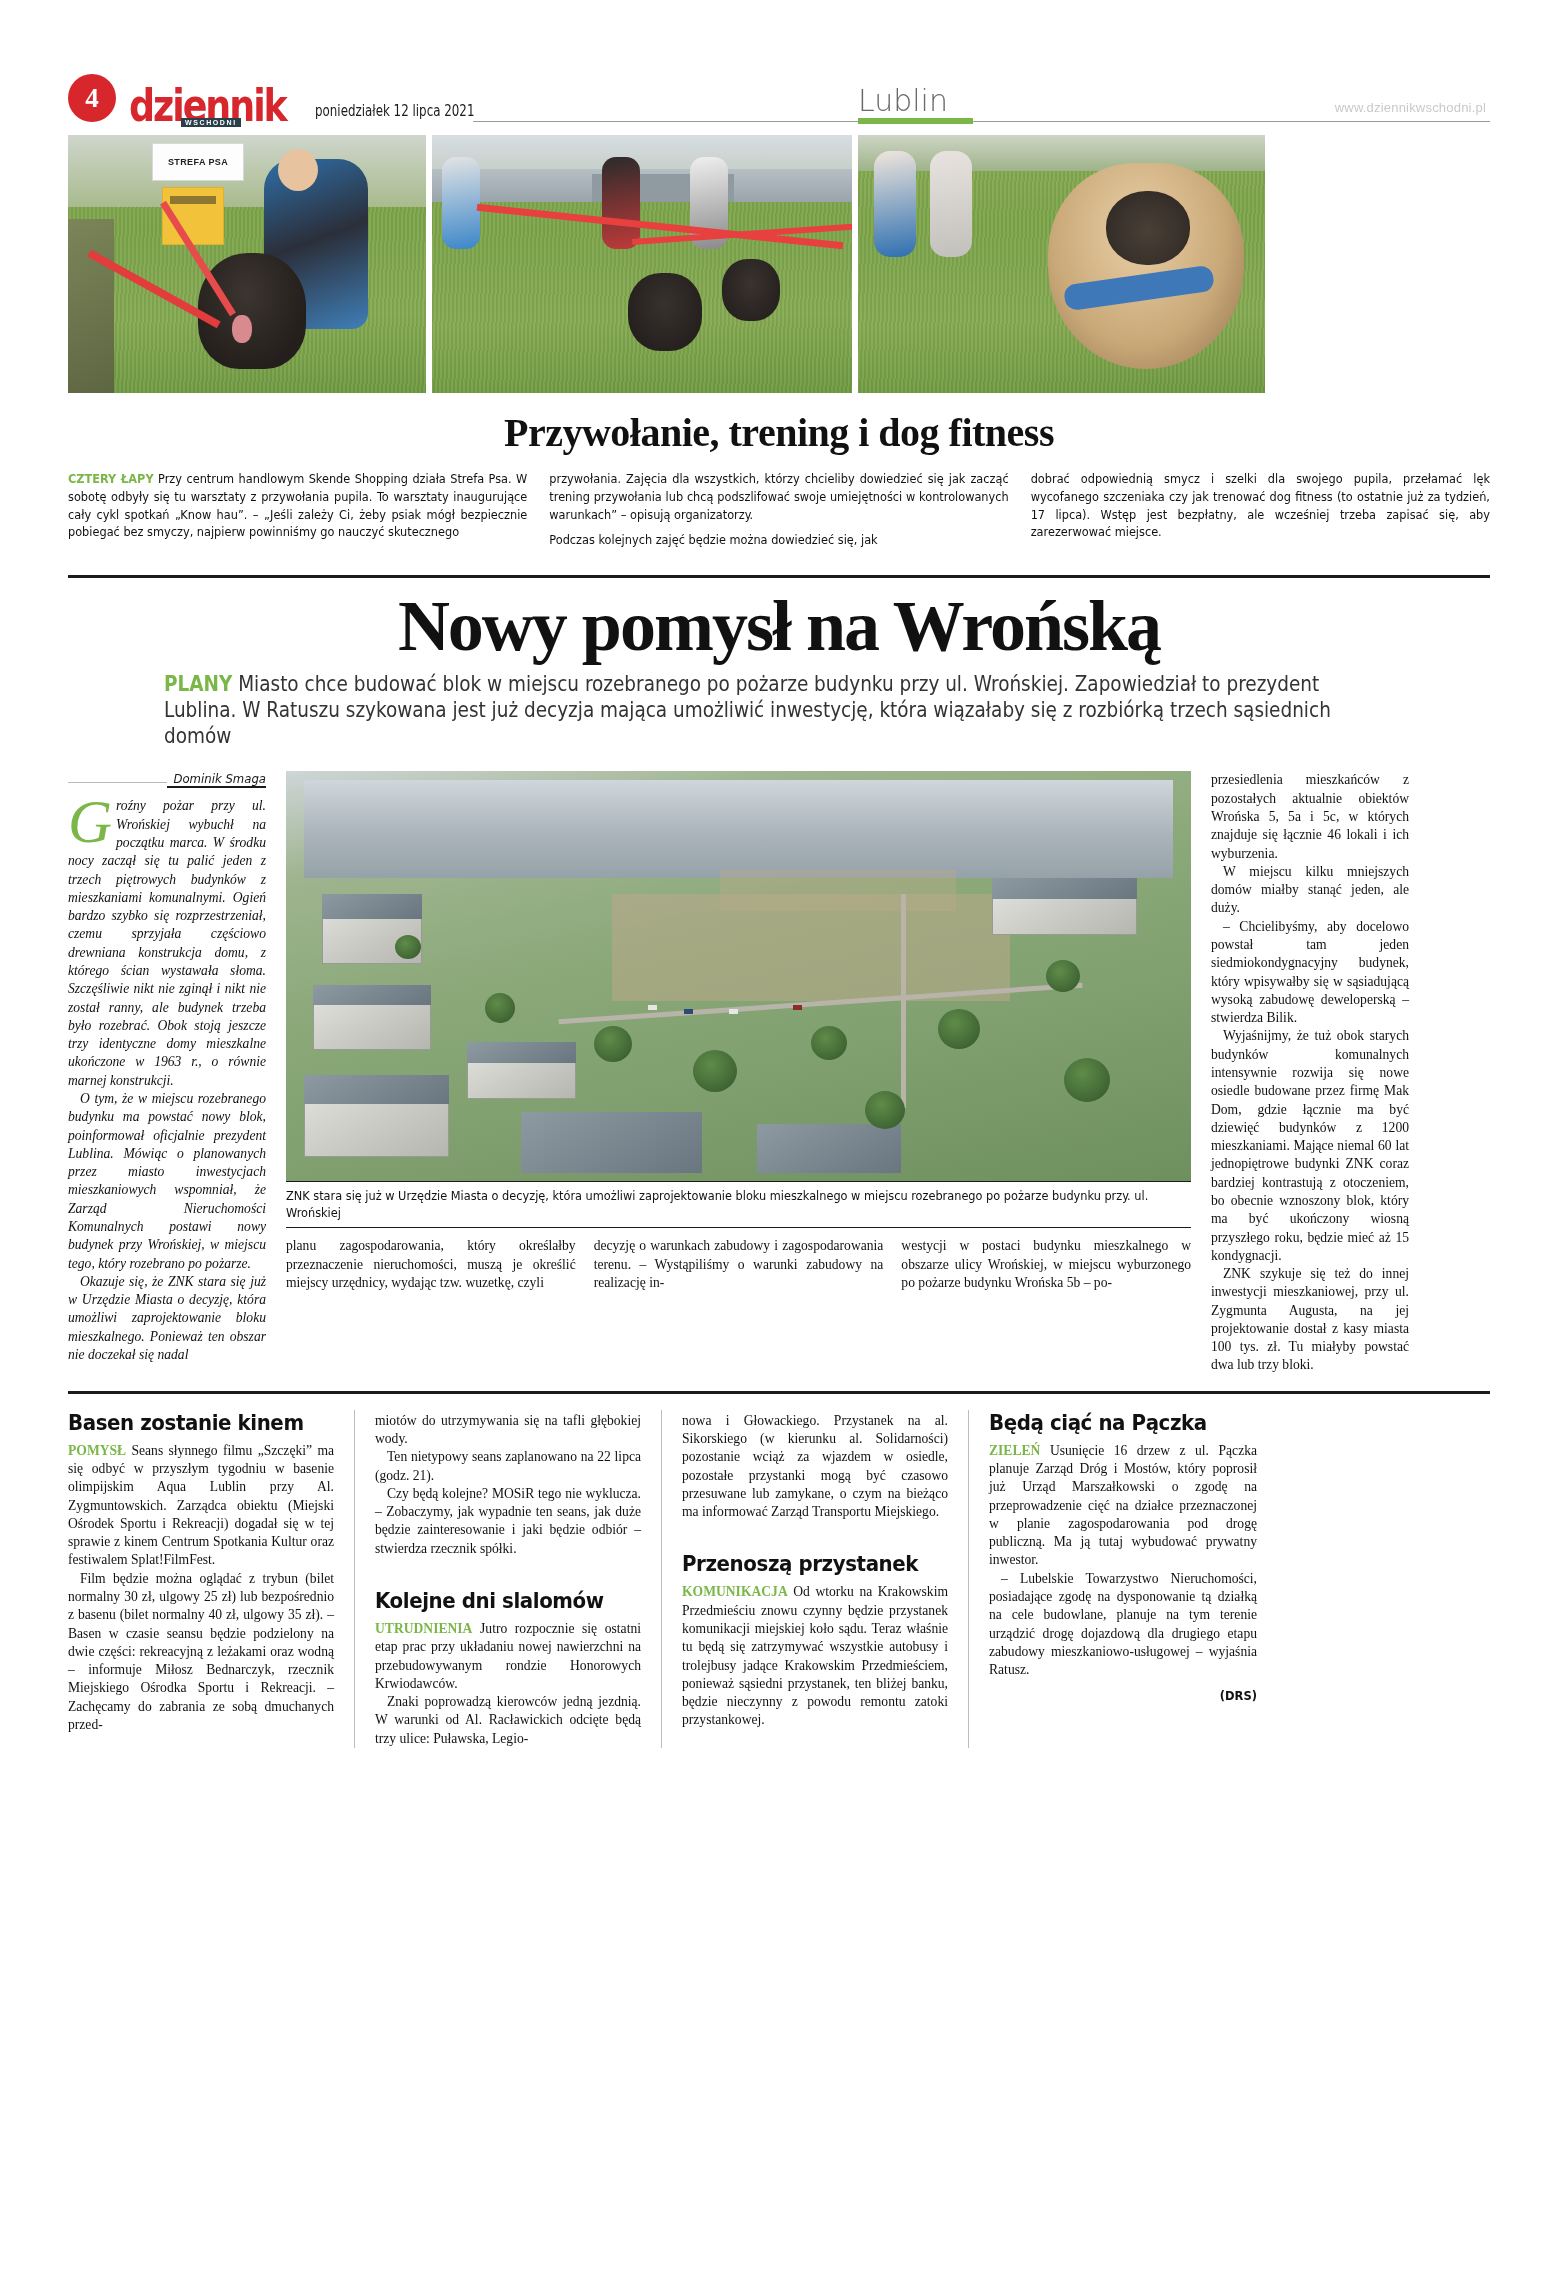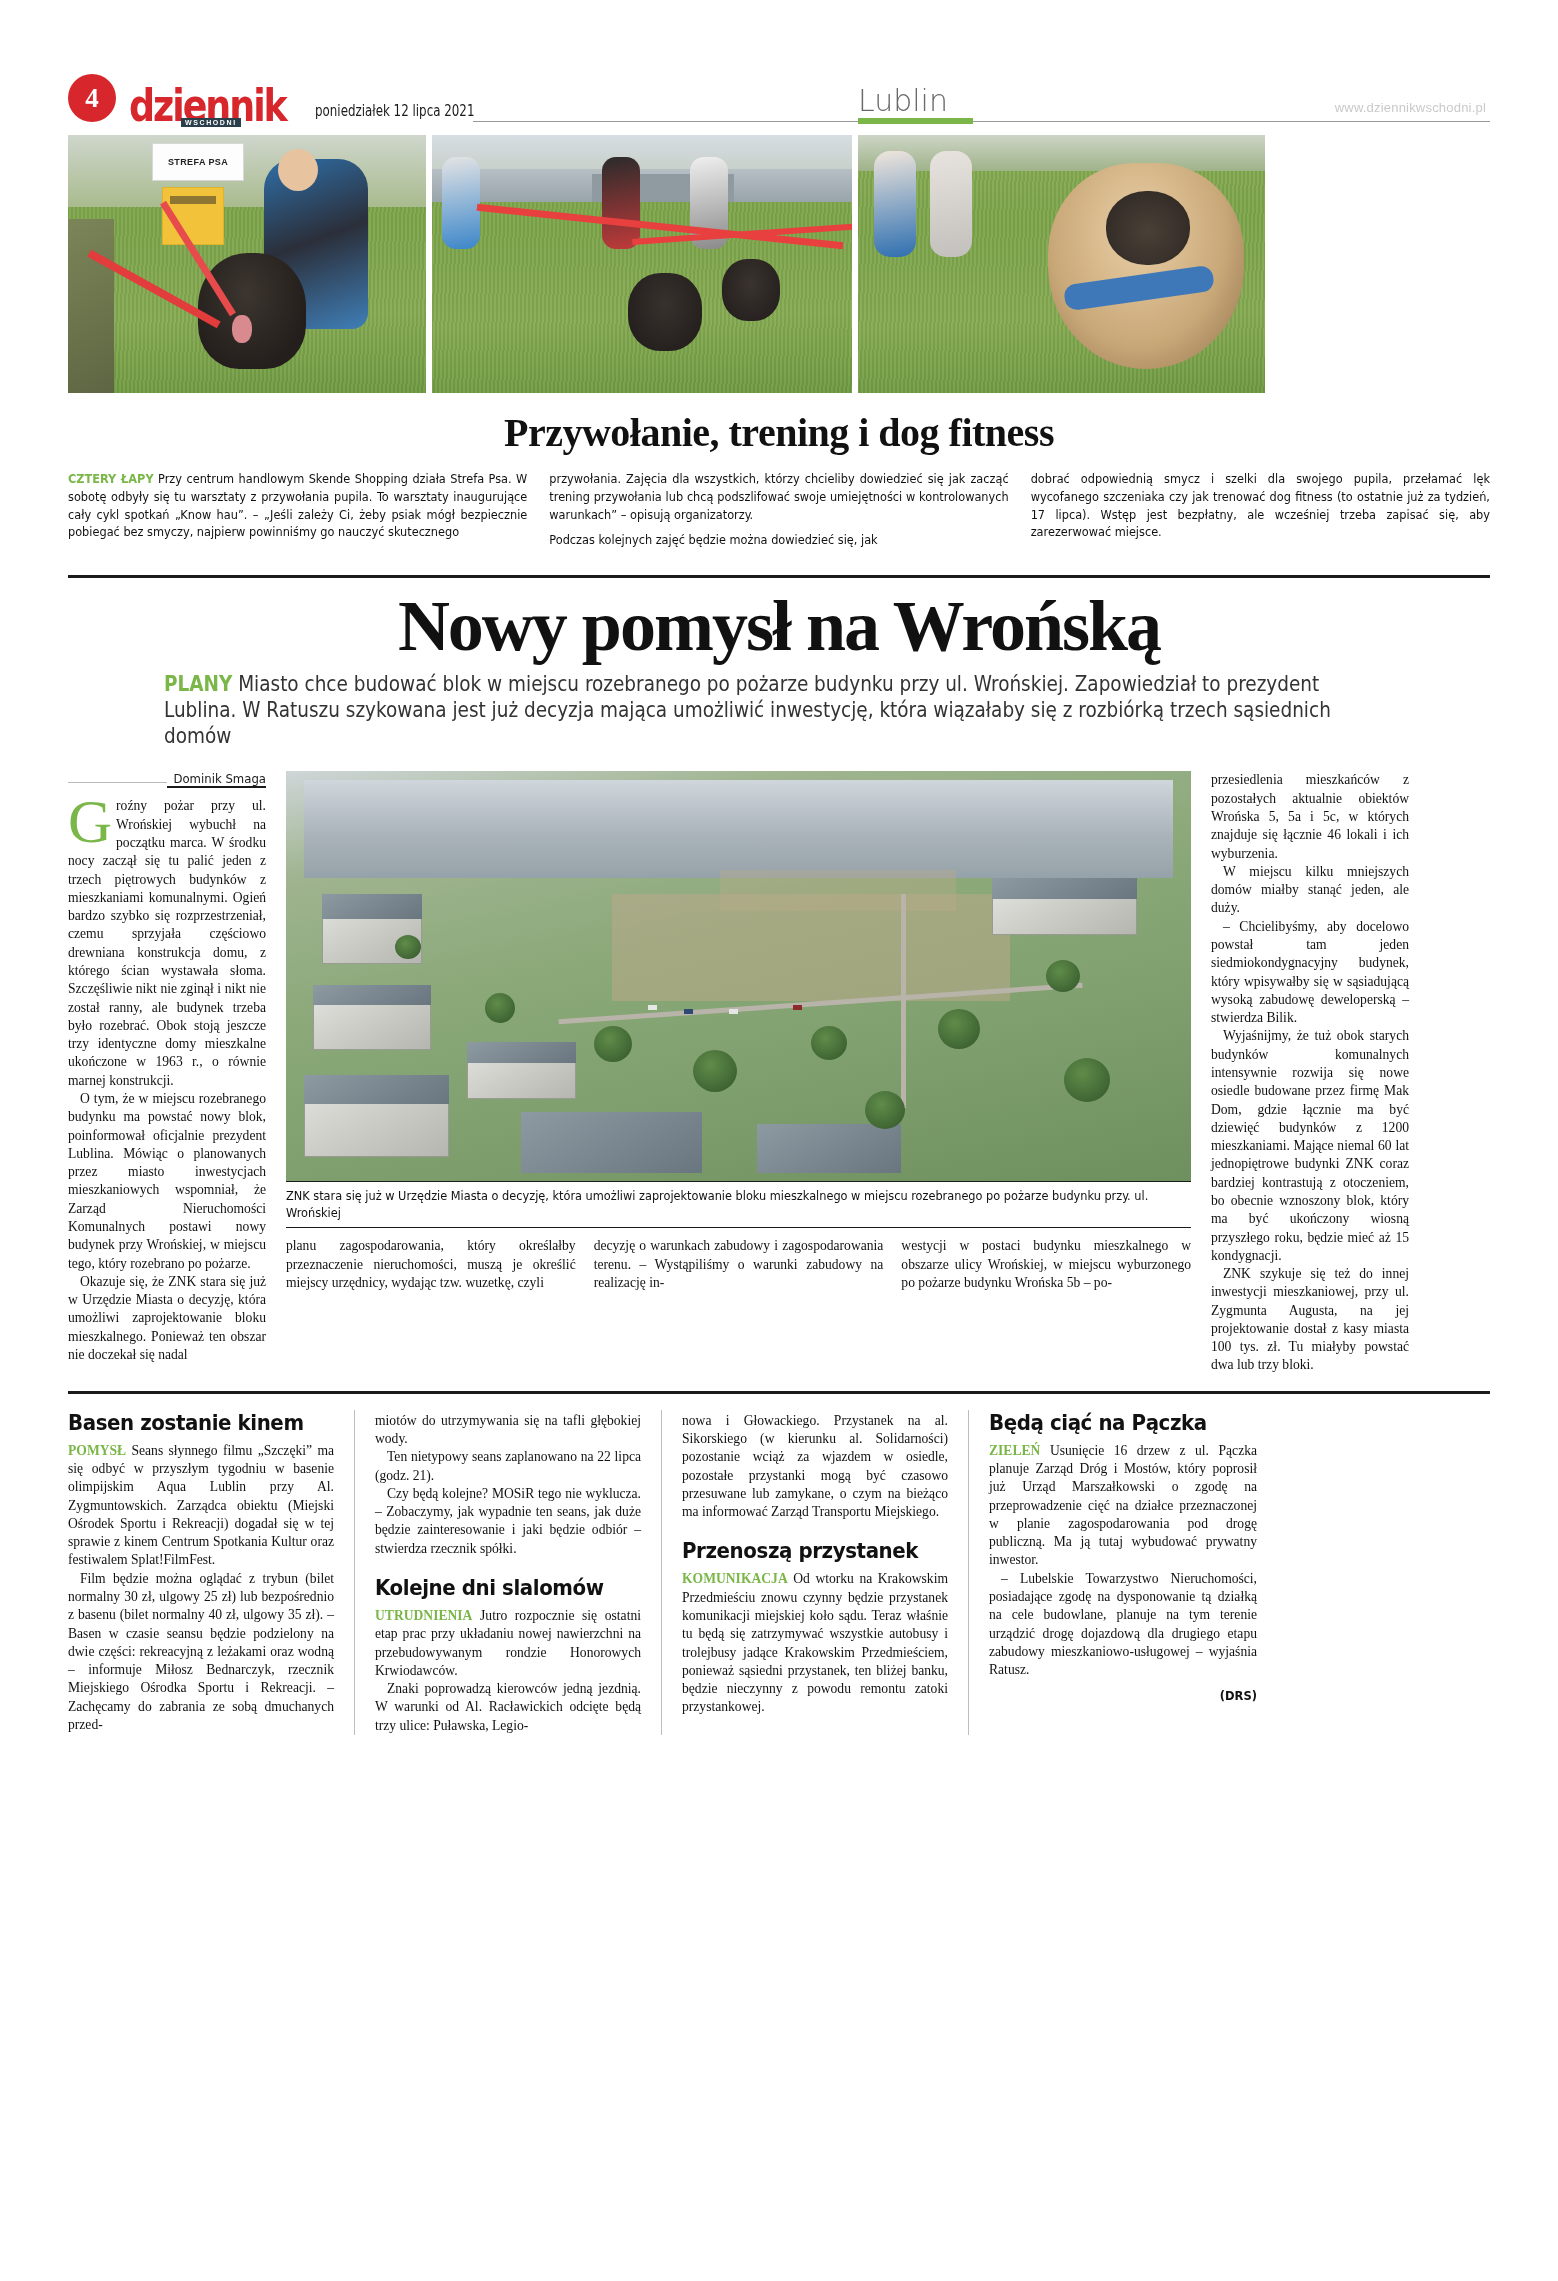--- a/index.html
+++ b/index.html
@@ -139,21 +139,21 @@
     margin-top:12px; letter-spacing:-2px;
   }
   .main-lead {
     font-family:"DejaVu Sans", sans-serif; font-size:20.5px; line-height:1.26;
     text-align:left; color:#333; margin:10px 96px 0 96px; font-stretch:condensed;
   }
   .main-lead .kicker-green { color:#7ab648; font-weight:bold; }
 
   
   .main-grid { display:flex; gap:20px; margin-top:22px; }
-  .mc-left { width:198px; }
+  .mc-left { width:198px;font-style:italic; }
   .mc-center { width:905px; }
   .mc-right { width:198px; }
   .byline-wrap { position:relative; height:20px; }
   .byline-rule { position:absolute; left:0; right:0; top:11px; height:1px; background:#b9b9b9; }
   .byline {
     position:absolute; right:0; top:0; font-size:13px; color:#1a1a1a;
     font-family:"DejaVu Sans", sans-serif; background:#fff; padding-left:6px;
     border-bottom:2.5px solid #1a1a1a; font-stretch:condensed;
   }
   .body-serif {
@@ -191,21 +191,21 @@
   .rule-bot { height:3px; background:#1b1b1b; margin-top:16px; }
 
   
   .bottom-grid { display:flex; gap:20px; margin-top:16px; }
   .bcol { width:266px; }
   .bcol.wide { width:268px; }
   .sub-head {
     font-family:"DejaVu Sans", sans-serif; font-weight:bold; font-size:22px;
     margin:0 0 7px 0; letter-spacing:-0.4px; font-stretch:condensed;
   }
-  .sub-head2 { margin-top:17px; }
+  .sub-head2 { margin-top:30px; }
   .vline { width:1px; background:#bdbdbd; align-self:stretch; }
   .drs { text-align:right; font-family:"DejaVu Sans", sans-serif;
     font-size:11.5px; font-weight:bold; margin-top:10px; }
 </style>
 </head>
 <body>
 
 <div class="page">
 
   <div class="masthead">

